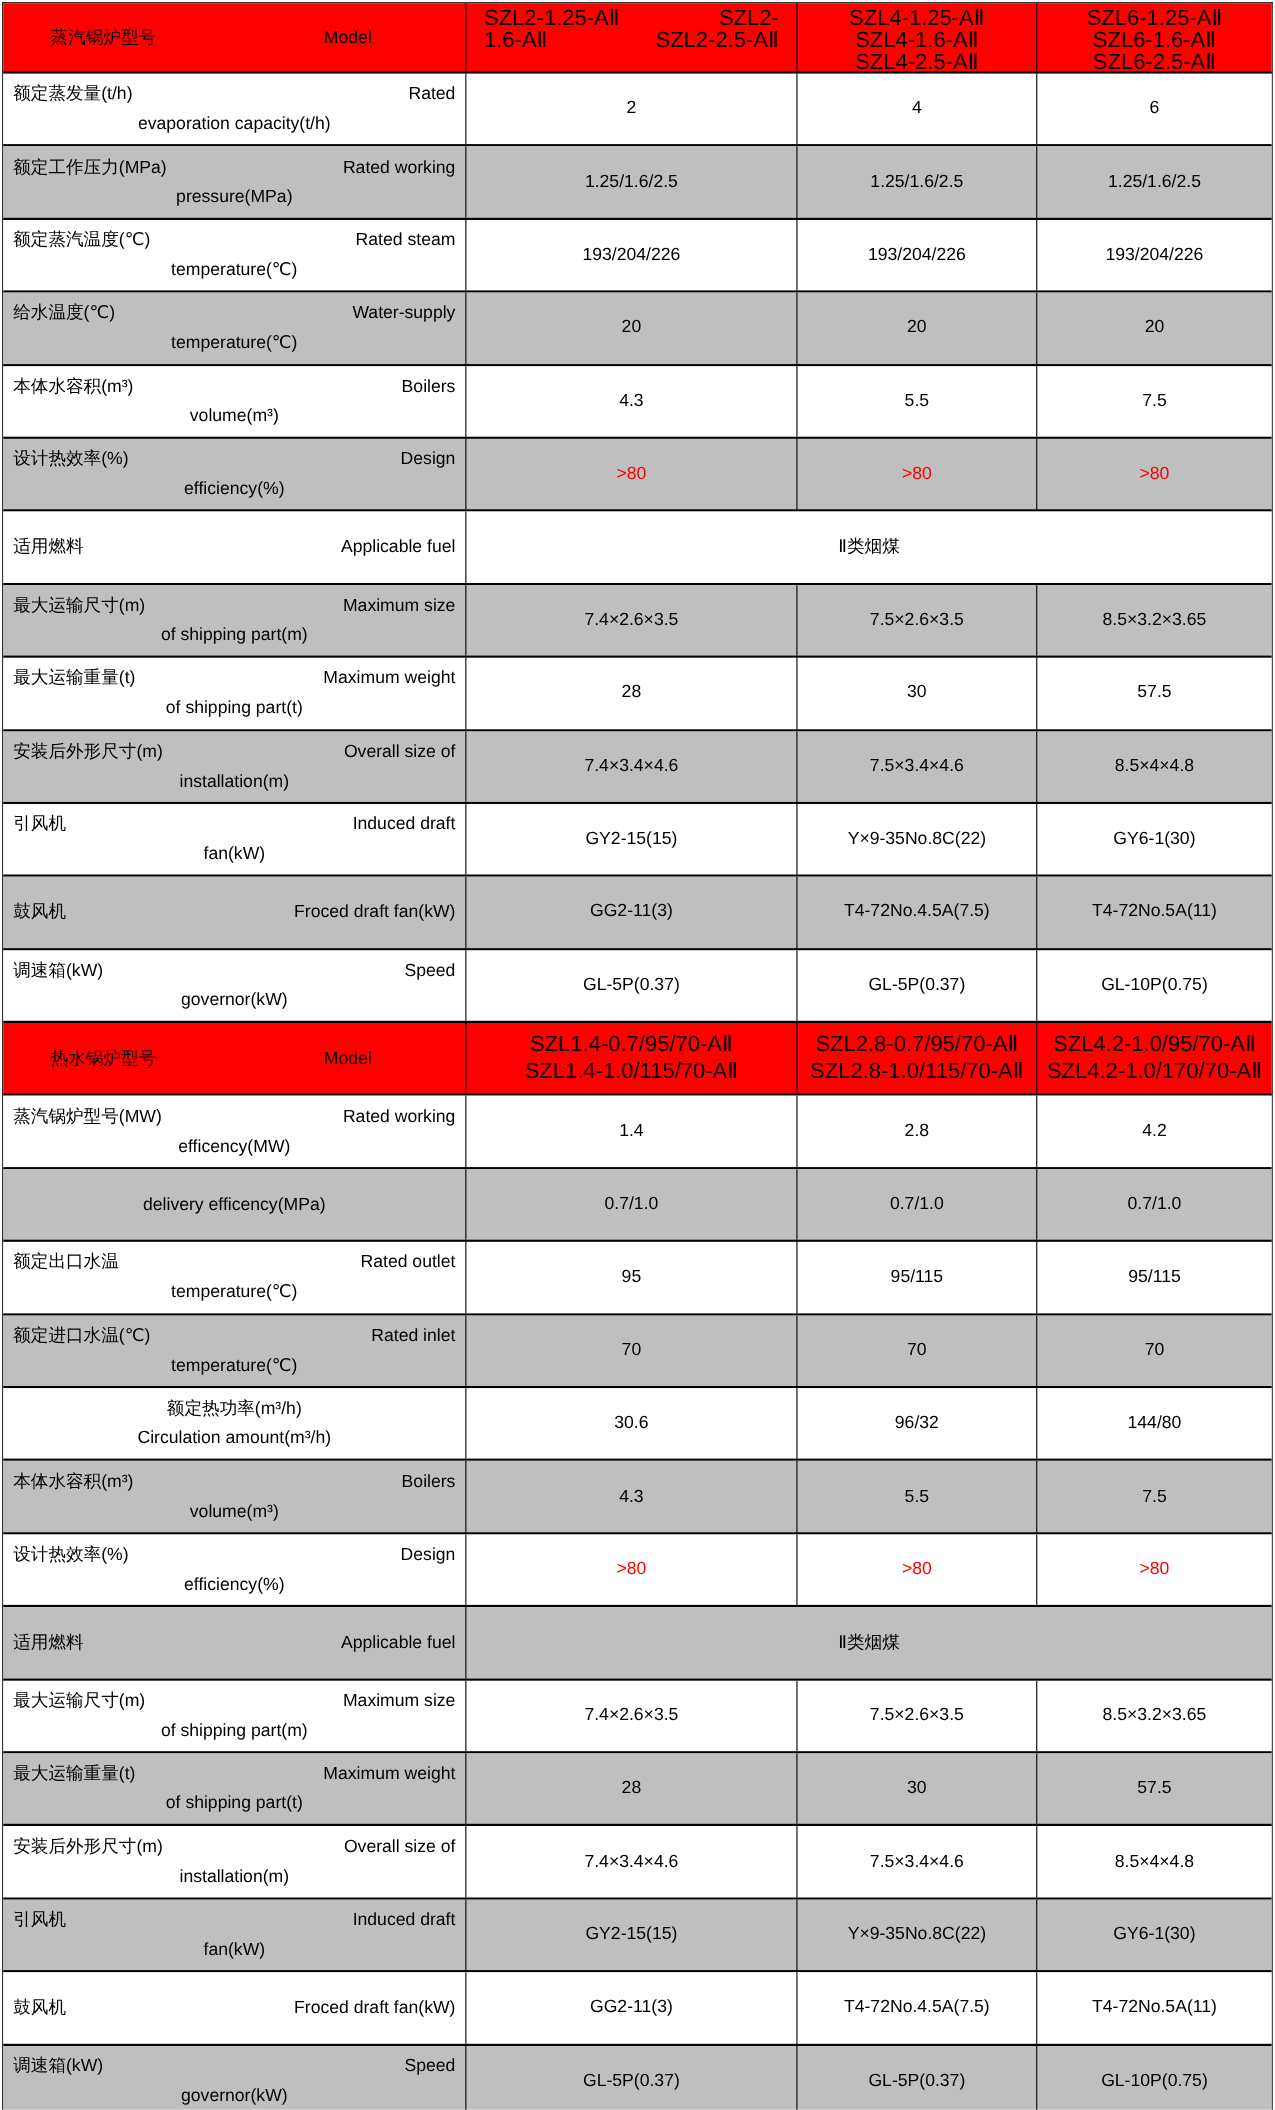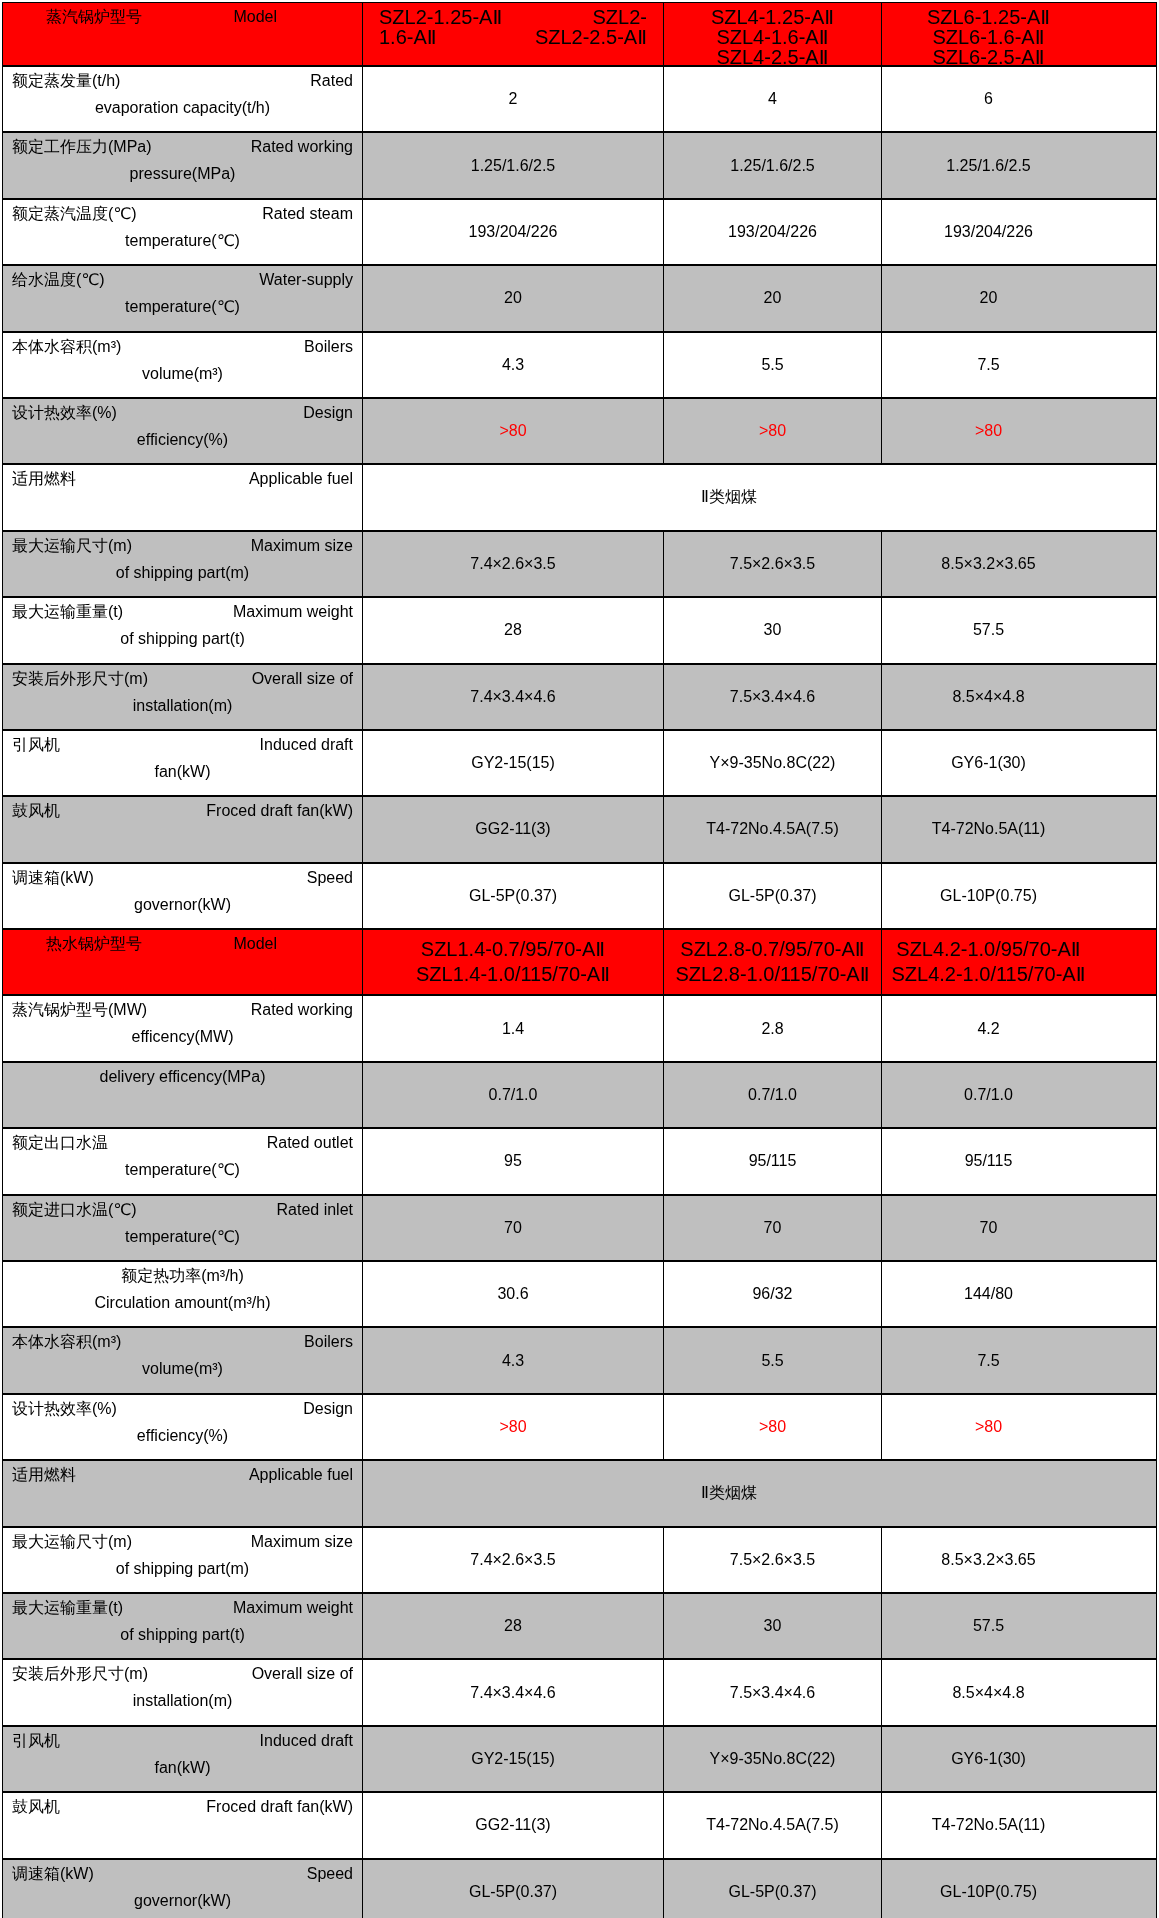--- a/index.html
+++ b/index.html
@@ -10,21 +10,21 @@
   .spec-table{
     margin:2px;width:1153px;
     border:1px solid var(--border,#000);border-bottom:none;
   }
   .row{display:flex;box-sizing:border-box;height:66.4px;border-bottom:2px solid var(--border,#000);background:var(--row-bg,#fff)}
   .row.h1{height:64px}
   .row.header{background:var(--header-bg,#f00)}
   .row.alt{background:var(--alt,#bfbfbf)}
   .cell{box-sizing:border-box}
   .lbl{
-    width:360px;display:flex;flex-direction:column;justify-content:flex-start;
+    width:421px;display:flex;flex-direction:column;justify-content:center;
     border-right:1px solid var(--border,#000);
     padding:0 9px;font-size:16px;line-height:27px;
   }
   .l1{display:flex;justify-content:space-between;align-items:baseline}
   .l1.center{justify-content:center}
   .l2{text-align:center}
   .hdr-lbl .l1{padding:0 76px 0 34px}
   .val{
     flex:none;display:flex;align-items:center;justify-content:center;
     border-right:1px solid var(--border,#000);font-size:16px;
@@ -238,21 +238,21 @@
       <div class="cell model c0">
         <div class="mline"><span>SZL1.4-0.7/95/70-AⅡ</span></div>
         <div class="mline"><span>SZL1.4-1.0/115/70-AⅡ</span></div>
       </div>
       <div class="cell model c1">
         <div class="mline"><span>SZL2.8-0.7/95/70-AⅡ</span></div>
         <div class="mline"><span>SZL2.8-1.0/115/70-AⅡ</span></div>
       </div>
       <div class="cell model c2">
         <div class="mline"><span>SZL4.2-1.0/95/70-AⅡ</span></div>
-        <div class="mline"><span>SZL4.2-1.0/115/70-AⅡ</span></div>
+        <div class="mline"><span>SZL4.2-1.0/170/70-AⅡ</span></div>
       </div>
     </div>
     <div class="row plain">
       <div class="cell lbl">
         <div class="l1">
           <span class="zh">蒸汽锅炉型号(MW)</span>
           <span class="en">Rated working</span>
         </div>
         <div class="l2">efficency(MW)</div>
       </div>

